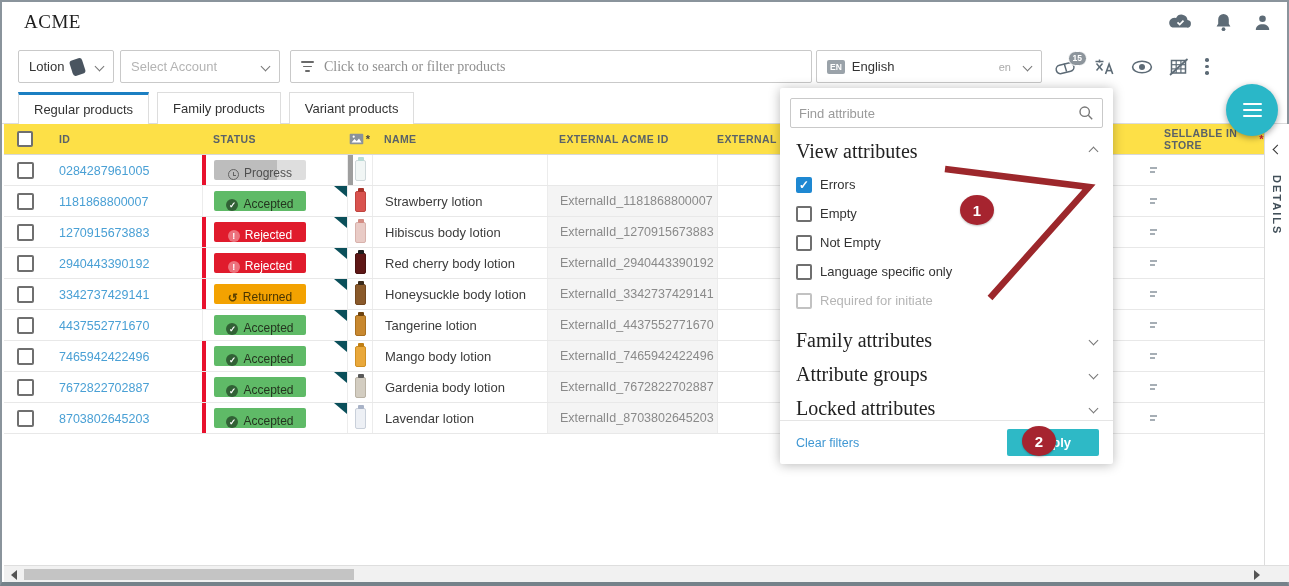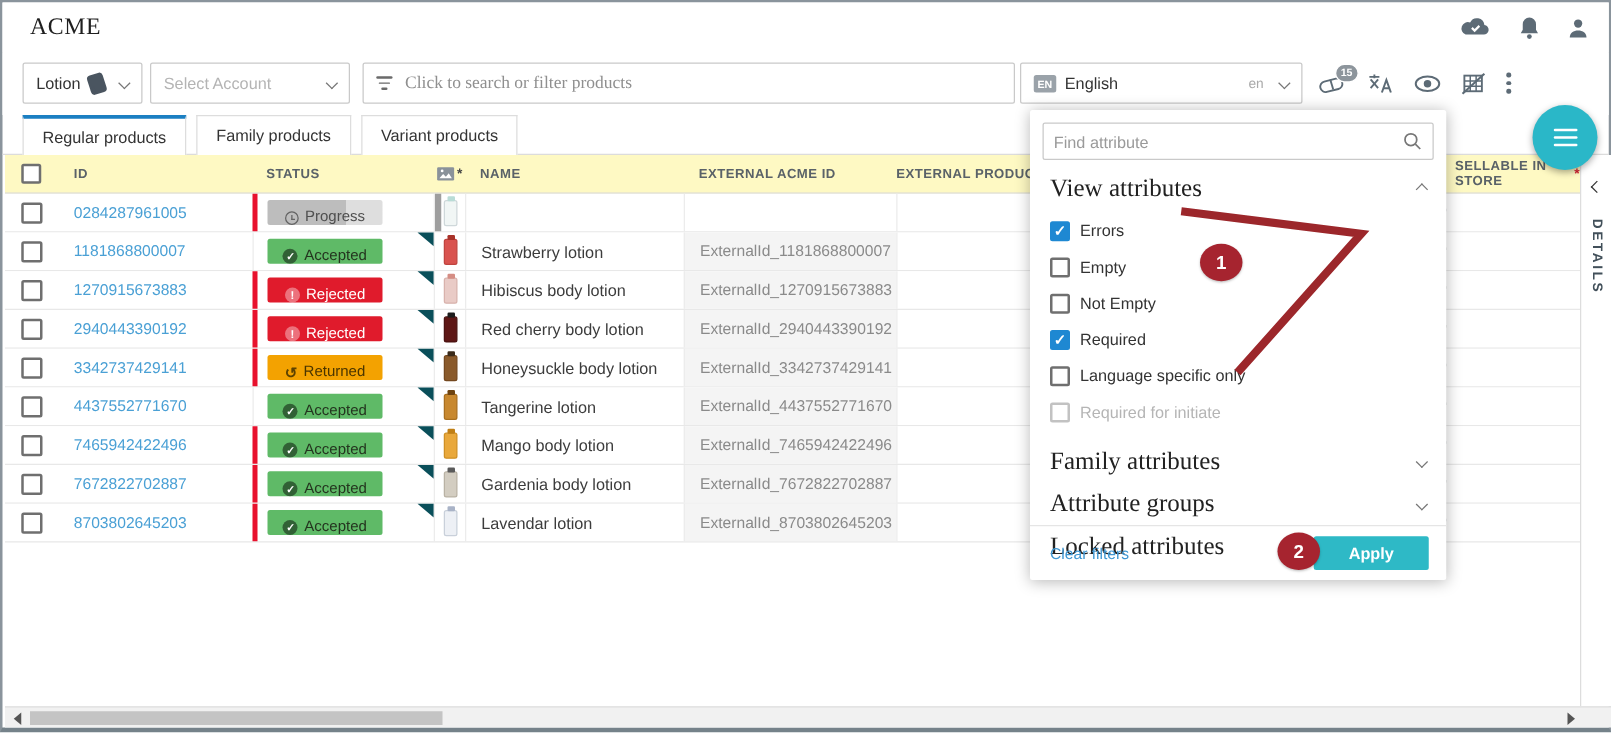--- a/index.html
+++ b/index.html
@@ -47,21 +47,21 @@
   .fab i { width:19px; height:2.4px; background:#fff; border-radius:1px; }
 
   
   .tabs { position:absolute; left:16px; top:90px; height:32px; display:flex; z-index:2; }
   .tab { height:32px; padding:0 15px; display:flex; align-items:center; font-size:13px; color:#333; background:#fff;
          border:1px solid #ddd; border-bottom:none; margin-right:8px; }
   .tab.active { border-top:3px solid #1b7fc2; font-weight:normal; }
   .rule { position:absolute; left:0; top:121px; width:100%; height:1px; background:#dcdcdc; }
 
   
-  .thead { position:absolute; left:2px; top:122px; width:1260px; height:31px; background:#fef9c3;
+  .thead { position:absolute; left:2px; top:122px; width:1260px; height:31px; background:#fde047;
            border-bottom:1px solid #d8d8d8; display:flex; align-items:center;
            font-size:10.5px; font-weight:bold; color:#5a6268; letter-spacing:.4px; }
   .rows { position:absolute; left:2px; top:153px; width:1260px; }
   .trow { height:31px; display:flex; align-items:center; border-bottom:1px solid #e8e8e8; background:#fff; position:relative; }
   .c-cb   { width:42px; display:flex; justify-content:center; align-items:center; flex:0 0 auto; }
   .c-id   { width:156px; padding-left:13px; flex:0 0 auto; }
   .c-st   { width:145px; flex:0 0 auto; align-self:stretch; display:flex; align-items:center; position:relative;
             border-left:1px solid #ececec; padding-left:11px; }
   .c-st.err { border-left:4px solid #e8112d; padding-left:8px; }
   .c-img  { width:25px; flex:0 0 auto; align-self:stretch; border-left:1px solid #ececec; display:flex; align-items:center; justify-content:center; position:relative; }
@@ -102,21 +102,21 @@
   .ast { color:#444; font-size:11px; font-weight:bold; }
   .ast.red { color:#d3202f; }
 
   
   .details { position:absolute; left:1262px; top:122px; width:25px; height:441px; background:#fff; border-left:1px solid #ddd;
              display:flex; flex-direction:column; align-items:center; padding-top:22px; z-index:5; }
   .details .chev { transform:rotate(135deg); border-color:#333; margin-bottom:22px; }
   .details-label { writing-mode:vertical-rl; font-size:11px; font-weight:bold; color:#42505a; letter-spacing:2px; }
 
   
-  .popup { position:absolute; left:822px; top:86px; width:333px; height:376px; background:#fff; border-radius:2px;
+  .popup { position:absolute; left:778px; top:86px; width:333px; height:376px; background:#fff; border-radius:2px;
            box-shadow:0 1px 12px rgba(0,0,0,.28); z-index:30; }
   .pp-search { margin:10px 10px 0; height:30px; border:1px solid #c9c9c9; border-radius:2px; display:flex; align-items:center; padding:0 8px; }
   .pp-search input { border:none; outline:none; flex:1; font-size:13px; color:#444; background:transparent; }
   .pp-search input::placeholder { color:#9a9a9a; }
   .pp-sec-head { display:flex; align-items:center; justify-content:space-between; padding:0 16px; height:34px;
                  font-family:"Liberation Serif", serif; font-weight:normal; font-size:20px; color:#222; cursor:pointer;gap:45px; }
   .pp-first { margin-top:6px; }
   .pp-opts { padding:2px 0 8px; }
   .pp-opt { display:flex; align-items:center; gap:8px; padding:0 16px; height:29px; font-size:13px; color:#333; cursor:pointer; }
   .pp-opt .cb { width:16px; height:16px; border-width:2px; }
@@ -577,24 +577,20 @@
     <div class="pp-opt">
       <span class="cb"></span>
       <span>Empty</span>
     </div>
 
     <div class="pp-opt">
       <span class="cb"></span>
       <span>Not Empty</span>
     </div>
 
-    <div class="pp-opt">
-      <span class="cb checked"></span>
-      <span>Required</span>
-    </div>
 
     <div class="pp-opt">
       <span class="cb"></span>
       <span>Language specific only</span>
     </div>
 
     <div class="pp-opt disabled">
       <span class="cb disabled"></span>
       <span>Required for initiate</span>
     </div>

